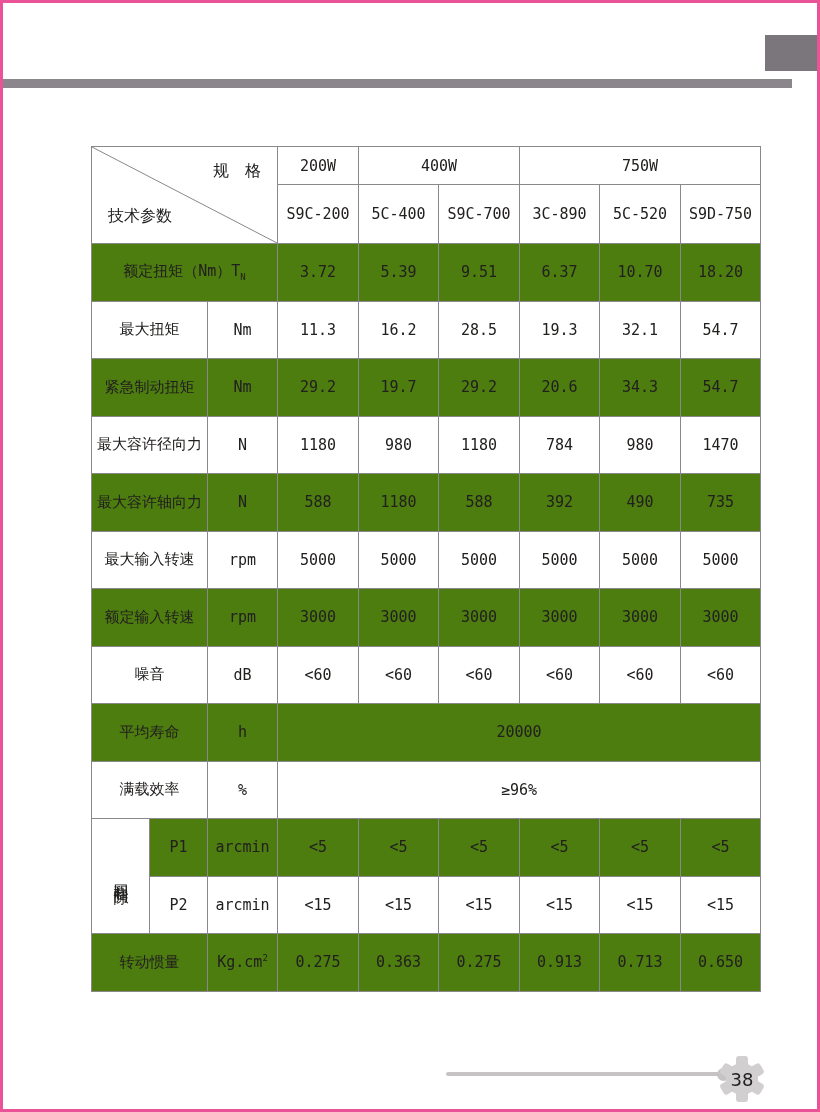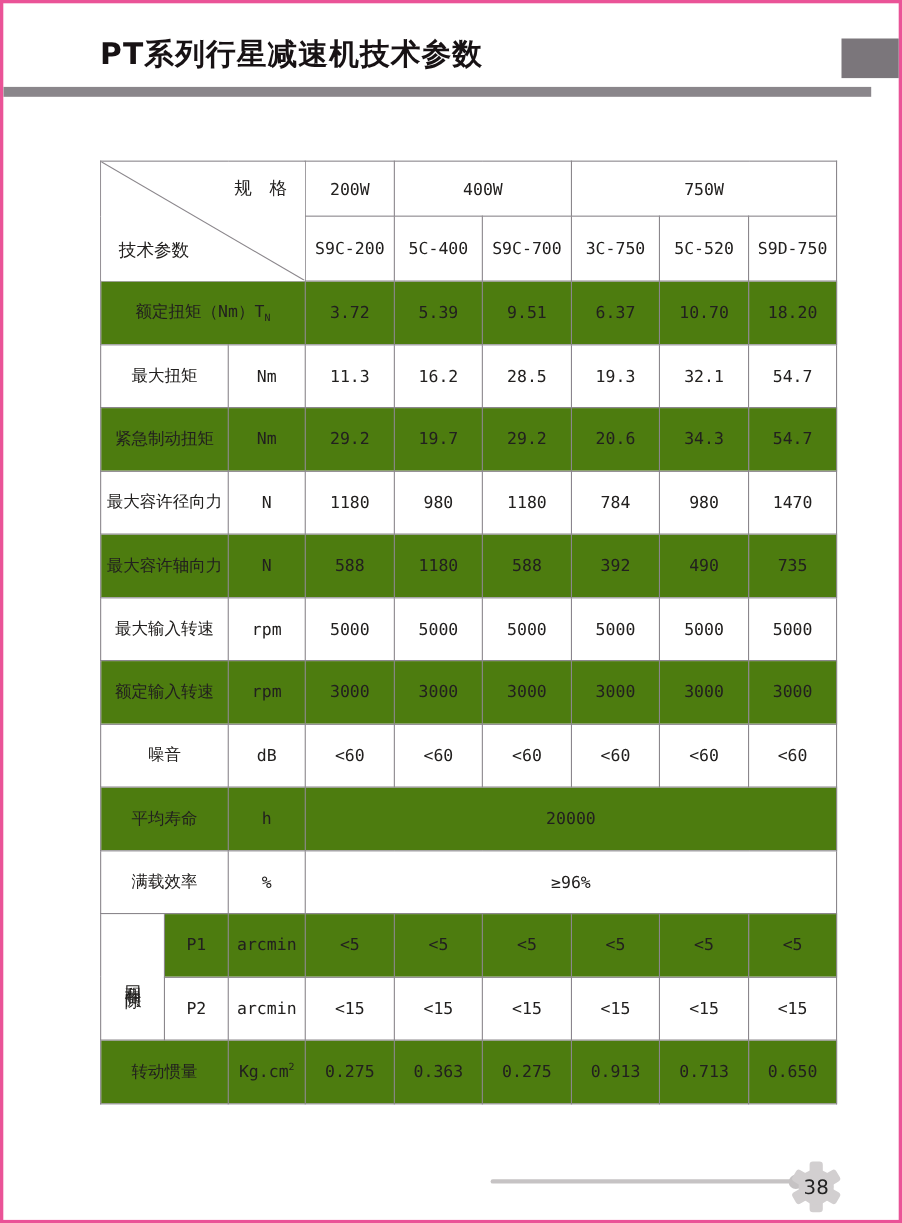--- a/index.html
+++ b/index.html
@@ -29,21 +29,21 @@
     font-family:"DejaVu Sans Mono","DejaVu Sans",monospace,sans-serif;
   }
   table.spec td{
     border:1px solid #8b878c;
     text-align:center;vertical-align:middle;
     font-size:15px;color:#22201f;
     padding:0 2px;box-sizing:border-box;
     background:#fff;
   }
   table.spec td.gray{background:#4d7c0f;}
-  tr.hr1{height:50px;} tr.hr2{height:59px;} tr.r{height:57.5px;}
+  tr.hr1{height:38px;} tr.hr2{height:59px;} tr.r{height:57.5px;}
   td.corner{position:relative;padding:0;}
   .corner svg{position:absolute;left:0;top:0;width:100%;height:100%;}
   .corner .tr-label{position:absolute;top:14px;right:16px;font-size:16px;}
   .corner .bl-label{position:absolute;bottom:16px;left:16px;font-size:16px;}
   td.vtext{
     writing-mode:vertical-lr;text-orientation:upright;
     letter-spacing:2px;font-size:15px;background:#fff !important;
   }
   sub.tsub{font-size:9px;}
   sup.usup{font-size:9px;}
@@ -55,21 +55,20 @@
     position:absolute;left:714px;top:1065px;width:13px;height:13px;
     border-radius:50%;background:#c6c3c4;
   }
   .page-badge{position:absolute;left:714px;top:1051px;width:50px;height:50px;}
 </style>
 </head>
 <body>
 
 <div class="page">
 
-  <div class="page-title">PT系列行星减速机技术参数</div>
   <div class="corner-block"></div>
   <div class="title-rule"></div>
 
   <table class="spec">
     <colgroup>
       <col style="width:58px">
         <col style="width:58px">
         <col style="width:70px">
       <col style="width:81px">
         <col style="width:80px">
@@ -90,21 +89,21 @@
       </td>
       <td>200W</td>
       <td colspan="2">400W</td>
       <td colspan="3">750W</td>
     </tr>
 
     <tr class="hr2">
       <td>S9C-200</td>
       <td>5C-400</td>
       <td>S9C-700</td>
-      <td>3C-750</td>
+      <td>3C-890</td>
       <td>5C-520</td>
       <td>S9D-750</td>
     </tr>
 
     <tr class="r">
       <td class="gray" colspan="3">
         <span>额定扭矩（Nm）T</span><sub class="tsub">N</sub>
       </td>
       <td class="gray">3.72</td>
       <td class="gray">5.39</td>

